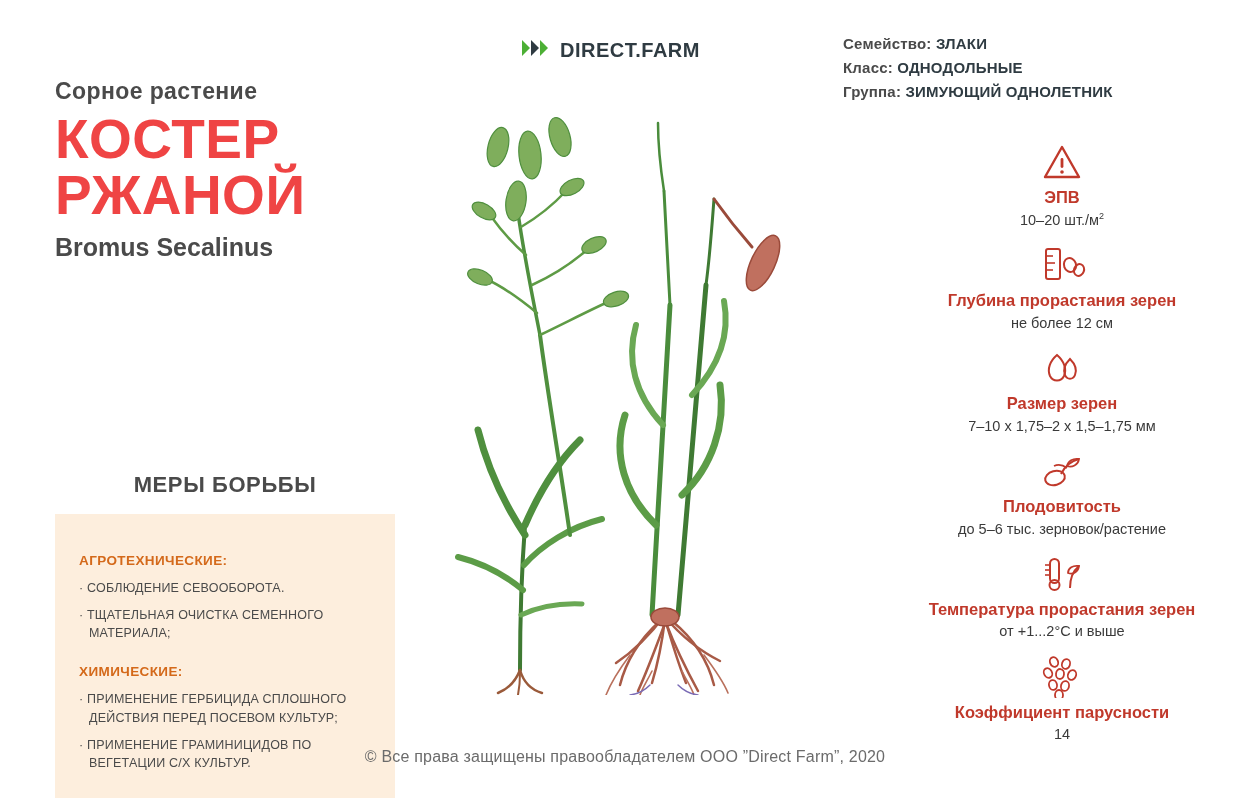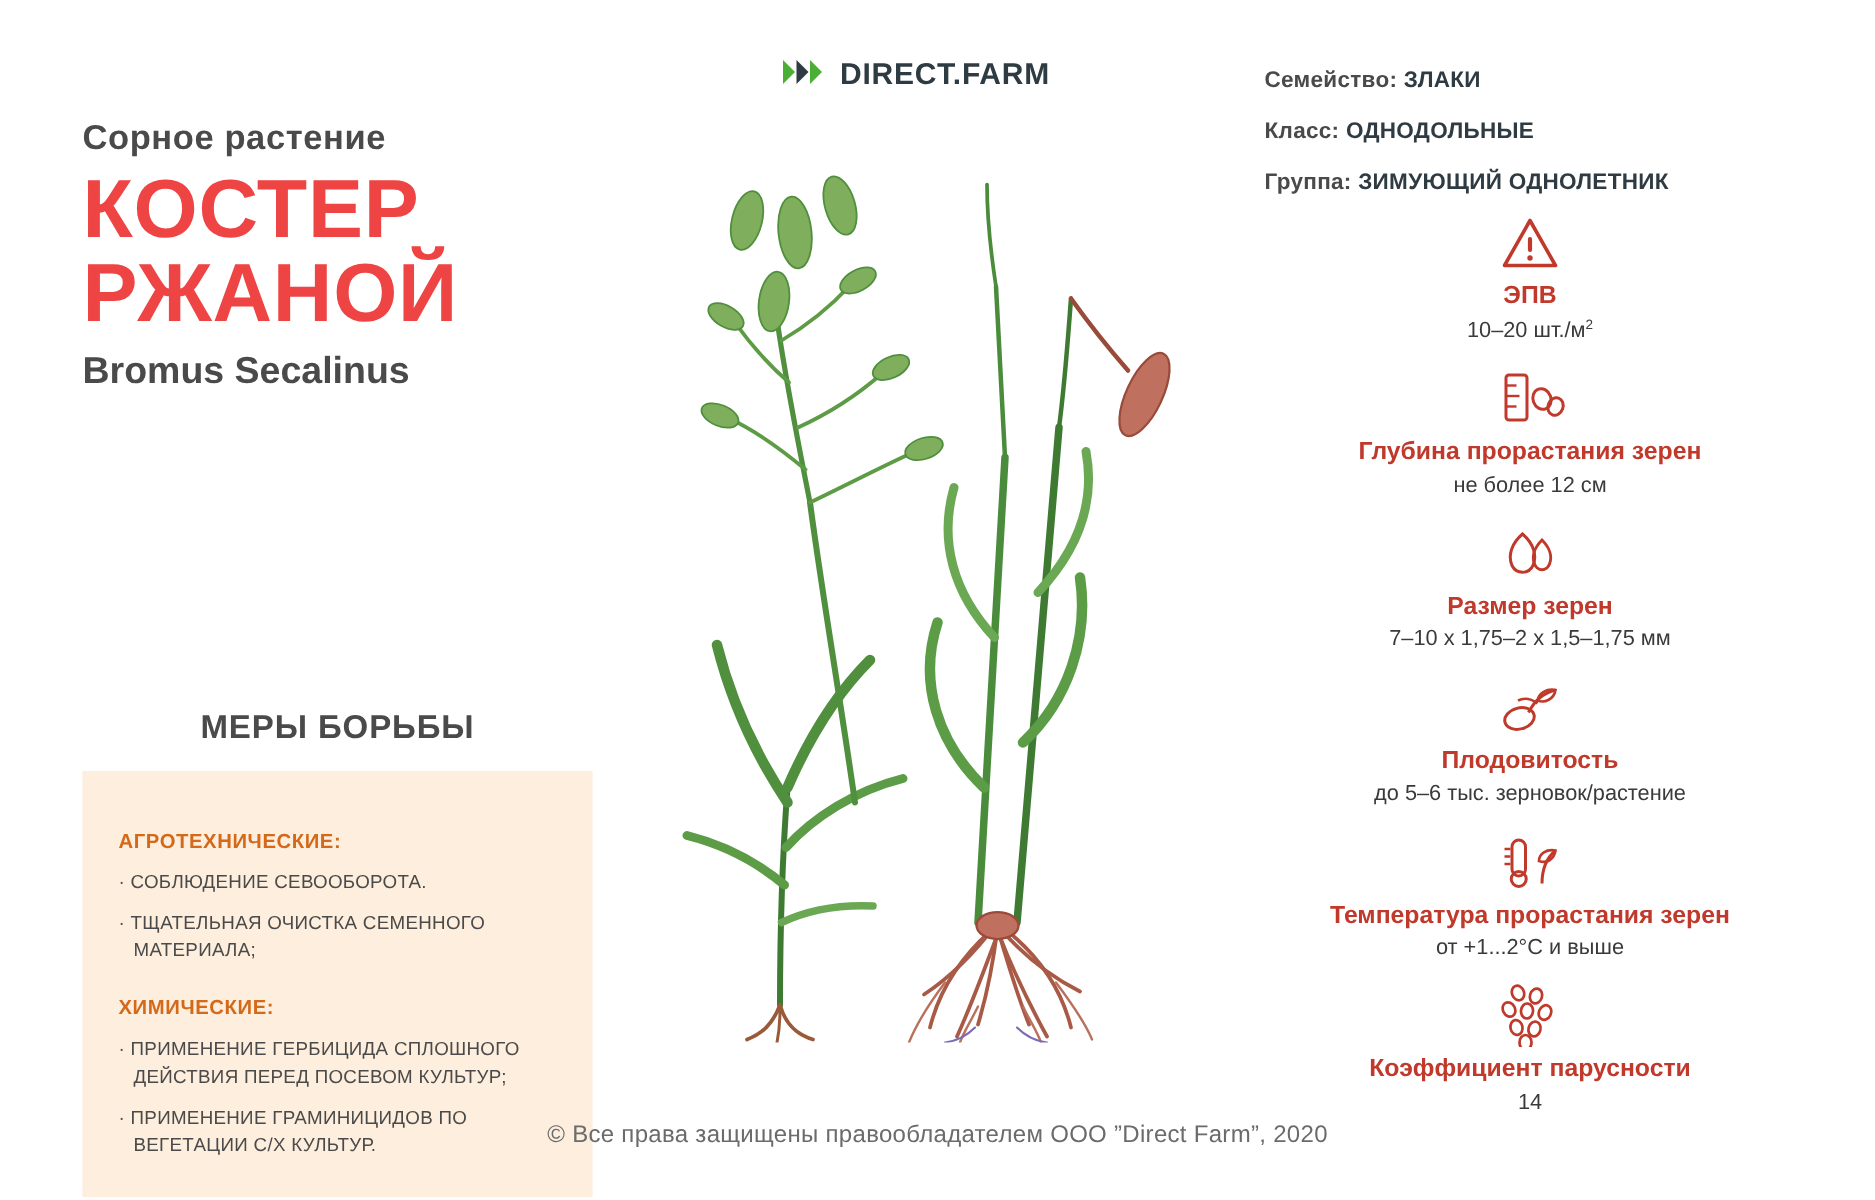--- a/index.html
+++ b/index.html
@@ -111,38 +111,37 @@
     left: 843px;
     top: 32px;
     width: 340px;
   }
   .tax-row {
     font-size: 15px;
     font-weight: bold;
     color: #2f3b42;
     line-height: 1.6;
     letter-spacing: 0.2px;
-    margin-top: 10px;
   }
   .tax-label { color: #4a4a4a; }
   .tax-value { color: #2f3b42; }
 
   
   .illustration {
     position: absolute;
     left: 420px;
     top: 95px;
     width: 400px;
     height: 600px;
   }
 
   
   .facts {
     position: absolute;
-    left: 855px;
+    left: 897px;
     top: 140px;
     width: 330px;
     text-align: center;
   }
   .fact {
     margin-bottom: 14px;
   }
   .fact-icon {
     height: 44px;
     display: flex;

